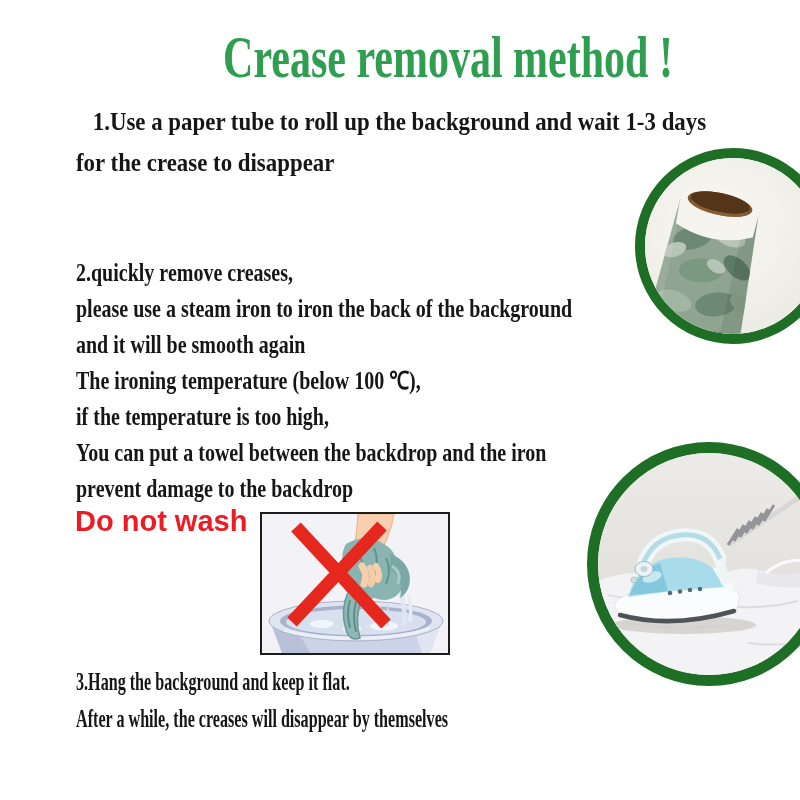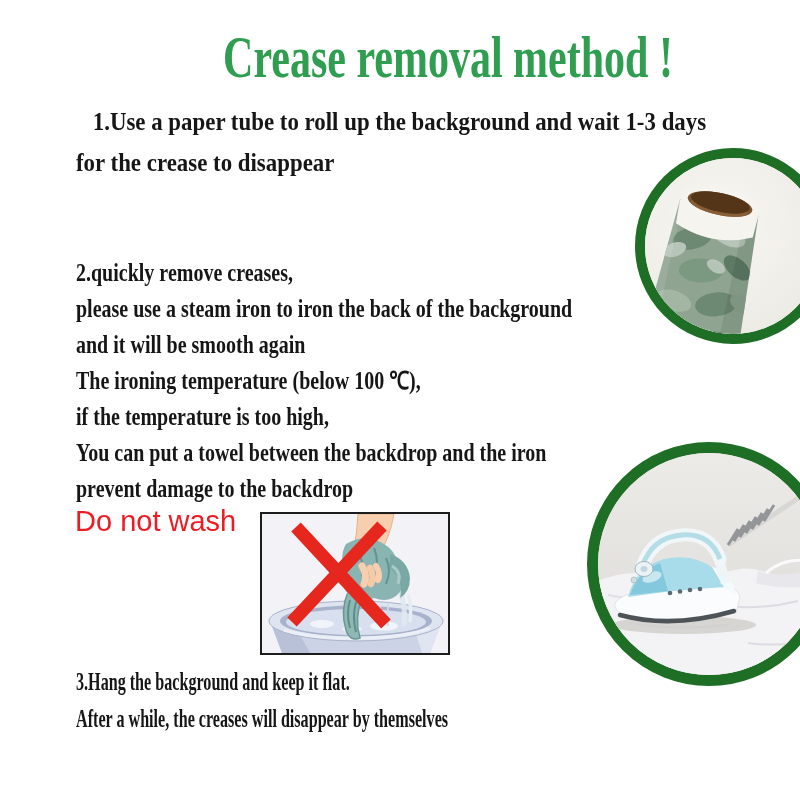--- a/index.html
+++ b/index.html
@@ -12,21 +12,21 @@
     font-weight:bold;font-size:60px;line-height:62px;color:#2f9e50;
     transform:scaleX(.70);transform-origin:50% 0;white-space:nowrap;
   }
   .tblock{position:absolute;font-weight:bold;white-space:nowrap;}
   .s1{left:28px;top:101px;font-size:26px;line-height:41px;transform:scaleX(.88);transform-origin:0 0;}
   .s1 .indent{padding-left:19px;}
   .s2{left:28px;top:255px;font-size:25px;line-height:36px;transform:scaleX(.80);transform-origin:0 0;}
   .s3{left:28px;top:663px;font-size:26px;line-height:37px;transform:scaleX(.62);transform-origin:0 0;}
   .warn{
     position:absolute;left:27px;top:505px;font-family:"Liberation Sans",sans-serif;
-    font-weight:normal;font-size:29px;color:#ed1c24;white-space:nowrap;
+    font-weight:bold;font-size:29px;color:#ed1c24;white-space:nowrap;
   }
   .circle{position:absolute;border-radius:50%;overflow:hidden;}
   .circle.roll{left:587px;top:148px;width:176px;height:176px;border:10px solid #1e6e26;background:#f3f1ed;}
   .circle.iron{left:539px;top:442px;width:222px;height:222px;border:11px solid #1e6e26;background:#e7e5e1;}
   .figure{
     position:absolute;left:212px;top:512px;width:190px;height:143px;
     border:2px solid #1c1c1c;box-sizing:border-box;background:#f3f3f7;
   }
   svg{display:block;}
 </style>

